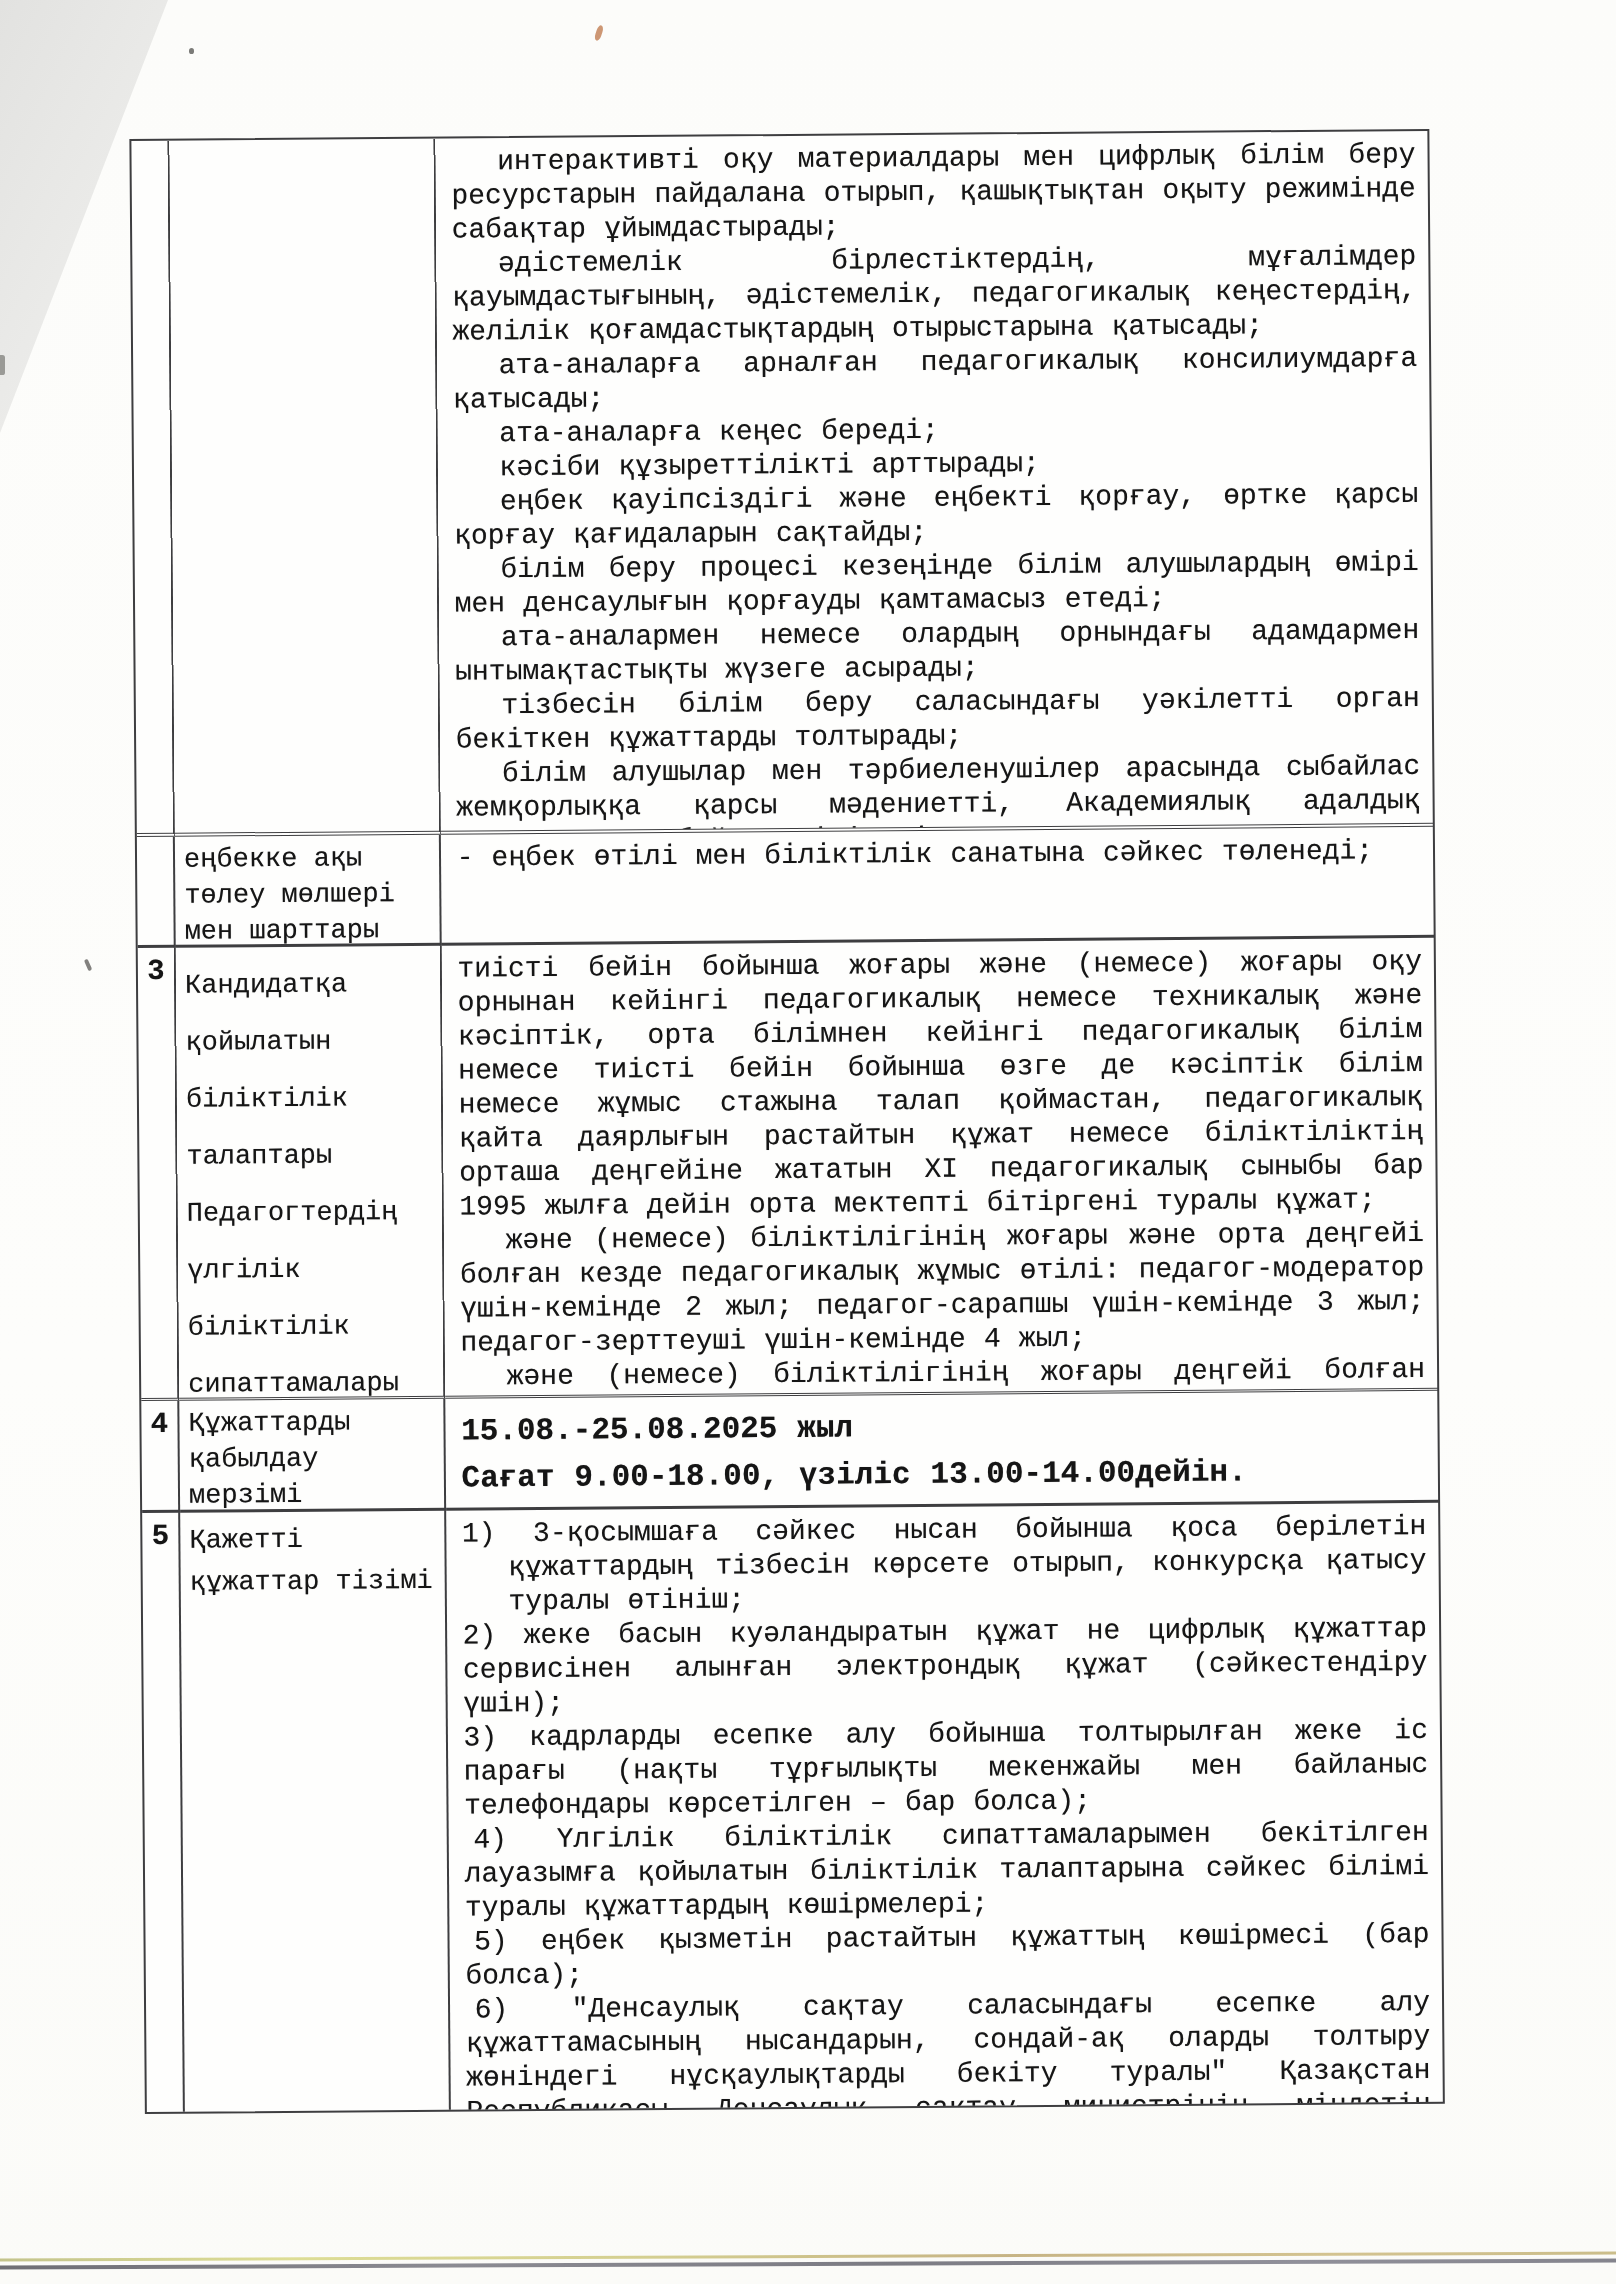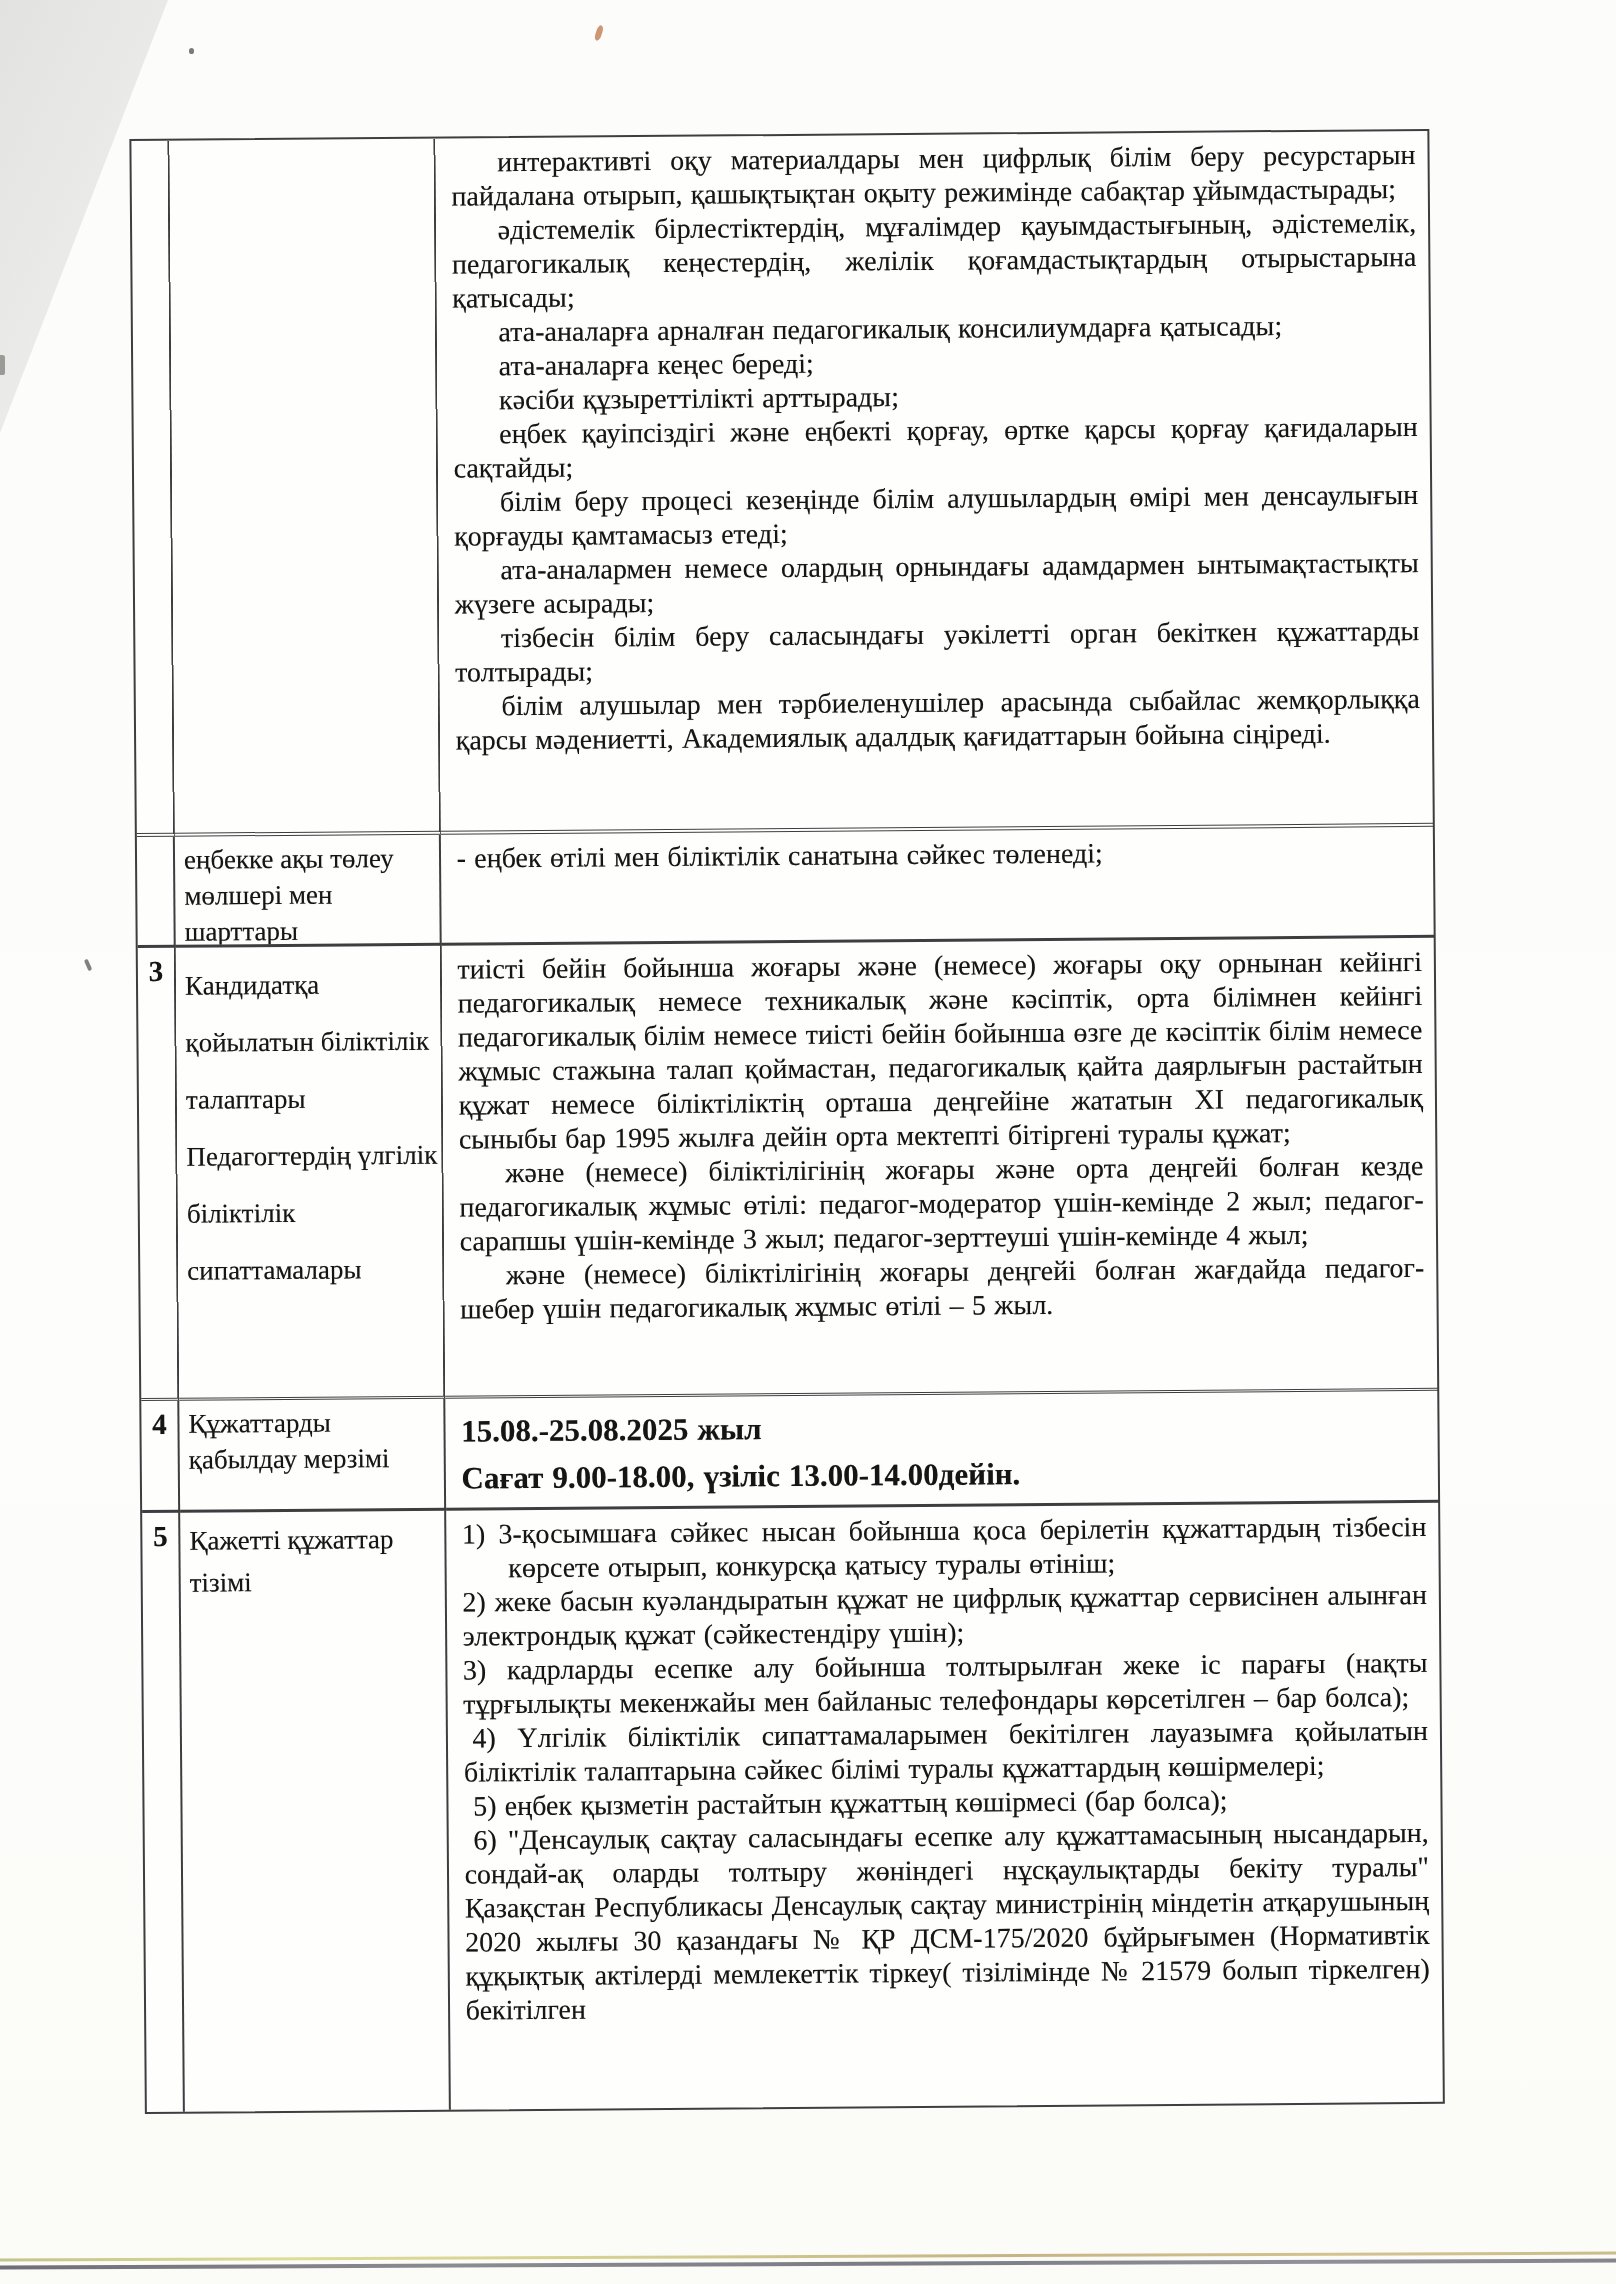--- a/index.html
+++ b/index.html
@@ -5,21 +5,21 @@
   html, body {
     margin: 0; padding: 0;
     width: 1616px; height: 2284px;
     overflow: hidden;
     background: #fbfbf9;
   }
   .page {
     position: relative;
     width: 1616px; height: 2284px;
     background: linear-gradient(180deg, #fcfcfa 0%, #fdfdfb 60%, #fbfbf8 100%);
-    font-family: Liberation Serif, serif;
+    font-family: Liberation Mono, monospace;
     color: #151515;
   }
   
   .fold-triangle {
     position: absolute; left: 0; top: 0;
     width: 168px; height: 433px;
     background: linear-gradient(115deg, #e2e2e0 0%, #eaeae8 50%, #f3f3f1 100%);
     clip-path: polygon(0 0, 100% 0, 0 100%);
   }
   .speck { position: absolute; }

